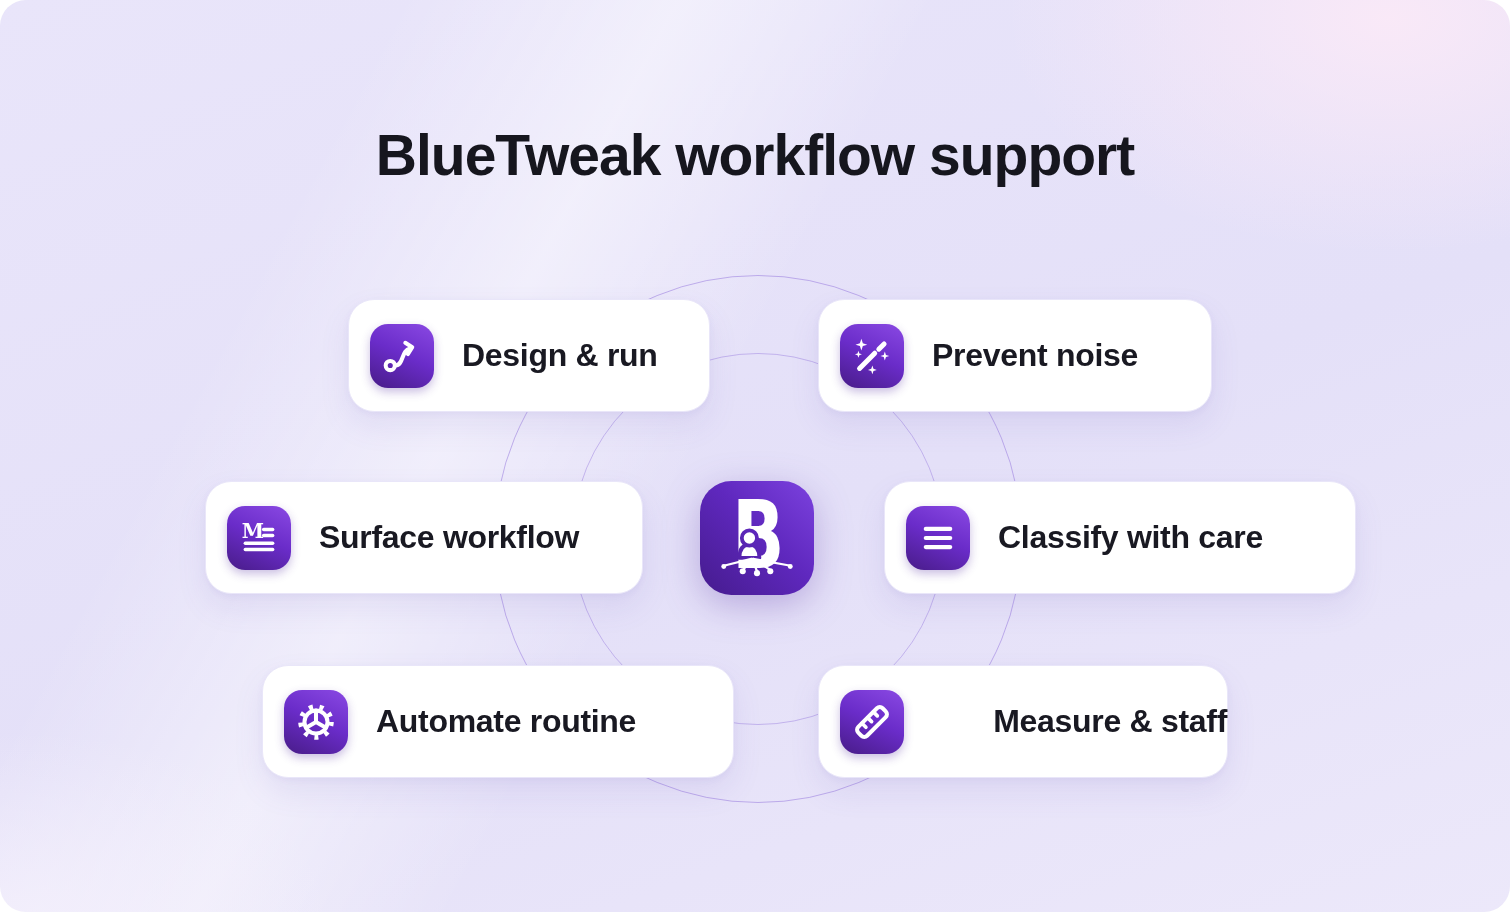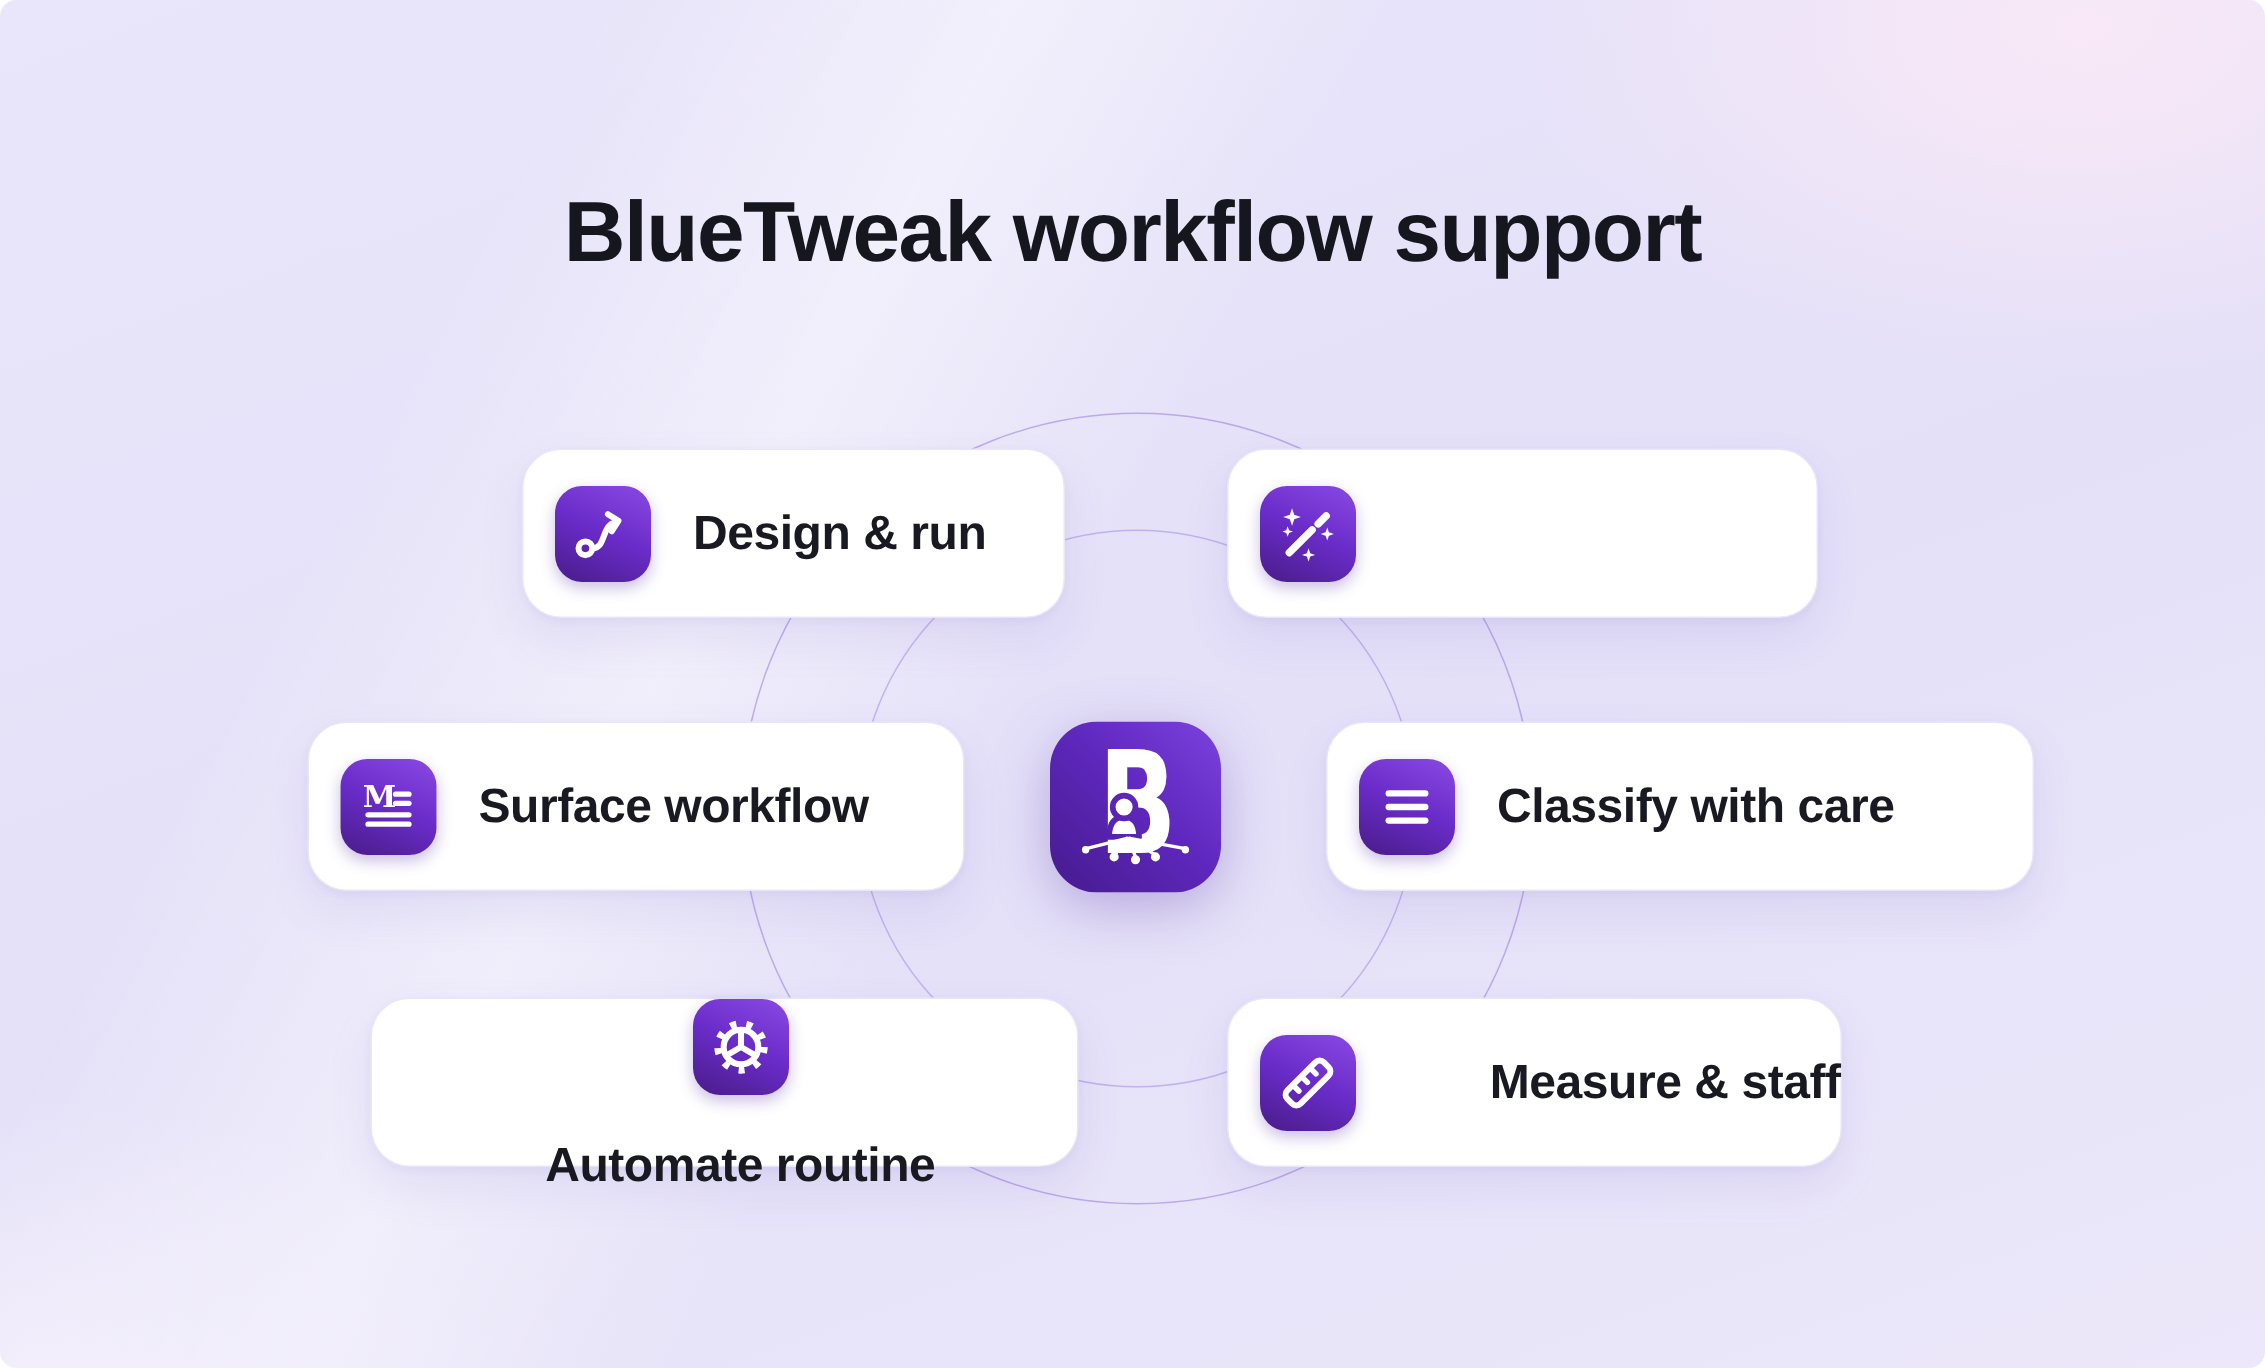--- a/index.html
+++ b/index.html
@@ -1,18 +1,18 @@
 <!DOCTYPE html>
 <html><head>
 <meta charset="utf-8">
 <style>
   html,body{margin:0;padding:0;background:#ffffff;}
   body{font-family:"Liberation Sans","DejaVu Sans",sans-serif;}
   .canvas{
-    position:relative;width:1510px;height:912px;border-radius:11px;overflow:hidden;
+    position:relative;width:1510px;height:912px;border-radius:26px;overflow:hidden;
     background-color:#e7e3f9;
     background-image:
       radial-gradient(ellipse 620px 380px at 92% 2%, rgba(250,233,247,0.95), rgba(250,233,247,0) 62%),
       radial-gradient(ellipse 500px 300px at 2% 100%, rgba(244,240,252,0.8), rgba(244,240,252,0) 60%),
       linear-gradient(118deg, rgba(255,255,255,0) 20%, rgba(255,255,255,0.45) 34%, rgba(255,255,255,0) 47%),
       linear-gradient(160deg, #e9e5fa 0%, #e4e0f8 55%, #ece8fa 100%);
   }
   .page-title{
     position:absolute;left:0;right:0;top:122px;text-align:center;
     font-size:57px;font-weight:bold;letter-spacing:-1px;color:#16161e;
@@ -65,20 +65,21 @@
     <div class="icon-tile">
       <svg viewBox="0 0 24 24" fill="none">
         <path d="M5.2 18.8L13.5 10.5" stroke="#fff" stroke-width="2.7" stroke-linecap="round"></path>
         <path d="M15.7 8.3L18.6 5.4" stroke="#fff" stroke-width="2.7" stroke-linecap="round"></path>
         <path fill="#fff" d="M6.2 2.6l.8 2.4 2.4.8-2.4.8-.8 2.4-.8-2.4-2.4-.8 2.4-.8z"></path>
         <path fill="#fff" d="M4.6 9.2l.5 1.4 1.4.5-1.4.5-.5 1.4-.5-1.4-1.4-.5 1.4-.5z"></path>
         <path fill="#fff" d="M19 9.6l.6 1.8 1.8.6-1.8.6-.6 1.8-.6-1.8-1.8-.6 1.8-.6z"></path>
         <path fill="#fff" d="M12.2 17.2l.6 1.8 1.8.6-1.8.6-.6 1.8-.6-1.8-1.8-.6 1.8-.6z"></path>
       </svg>
     </div>
+    <div class="card-label">Prevent noise</div>
   </div>
 
   <div class="card" style="left:205px;top:481px;width:438px;">
     <div class="icon-tile">
       <svg viewBox="0 0 24 24">
         <text x="2.6" y="11.9" font-family="'DejaVu Serif','Liberation Serif',serif" font-weight="bold" font-size="11" fill="#fff">M</text>
         <rect x="13.6" y="6.4" width="6.8" height="1.9" rx="0.95" fill="#fff"></rect>
         <rect x="13.6" y="9.7" width="6.8" height="1.9" rx="0.95" fill="#fff"></rect>
         <rect x="3.6" y="13.9" width="16.8" height="1.9" rx="0.95" fill="#fff"></rect>
         <rect x="3.6" y="17.3" width="16.8" height="1.9" rx="0.95" fill="#fff"></rect>
@@ -121,21 +122,21 @@
     <div class="icon-tile">
       <svg viewBox="0 0 24 24">
         <rect x="4.2" y="5.9" width="15.6" height="2.3" rx="1.15" fill="#fff"></rect>
         <rect x="4.2" y="10.85" width="15.6" height="2.3" rx="1.15" fill="#fff"></rect>
         <rect x="4.2" y="15.8" width="15.6" height="2.3" rx="1.15" fill="#fff"></rect>
       </svg>
     </div>
     <div class="card-label">Classify with care</div>
   </div>
 
-  <div class="card" style="left:247px;top:665px;width:472px;flex-direction:column;">
+  <div class="card" style="left:262px;top:665px;width:472px;">
     <div class="icon-tile">
       <svg viewBox="0 0 24 24" fill="none" stroke="#ffffff">
         <circle cx="12" cy="12" r="6.3" stroke-width="2.2"></circle>
         <circle cx="12" cy="12" r="8.4" stroke-width="2.6" stroke-dasharray="2.2 3.7"></circle>
         <path d="M12 12V5.8M12 12l5.4 3.1M12 12l-5.4 3.1" stroke-width="2.2" stroke-linecap="round"></path>
       </svg>
     </div>
     <div class="card-label">Automate routine</div>
   </div>
 

